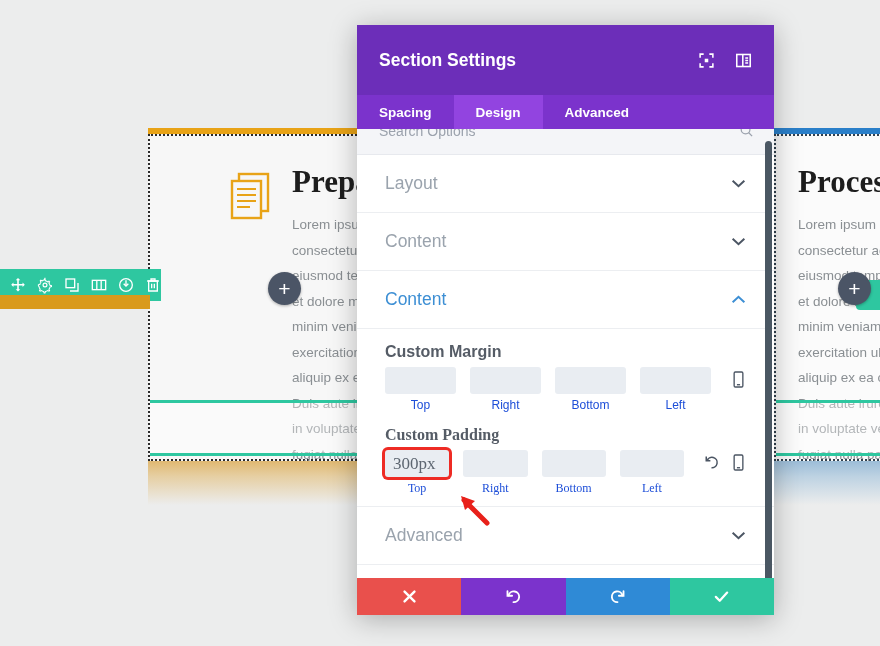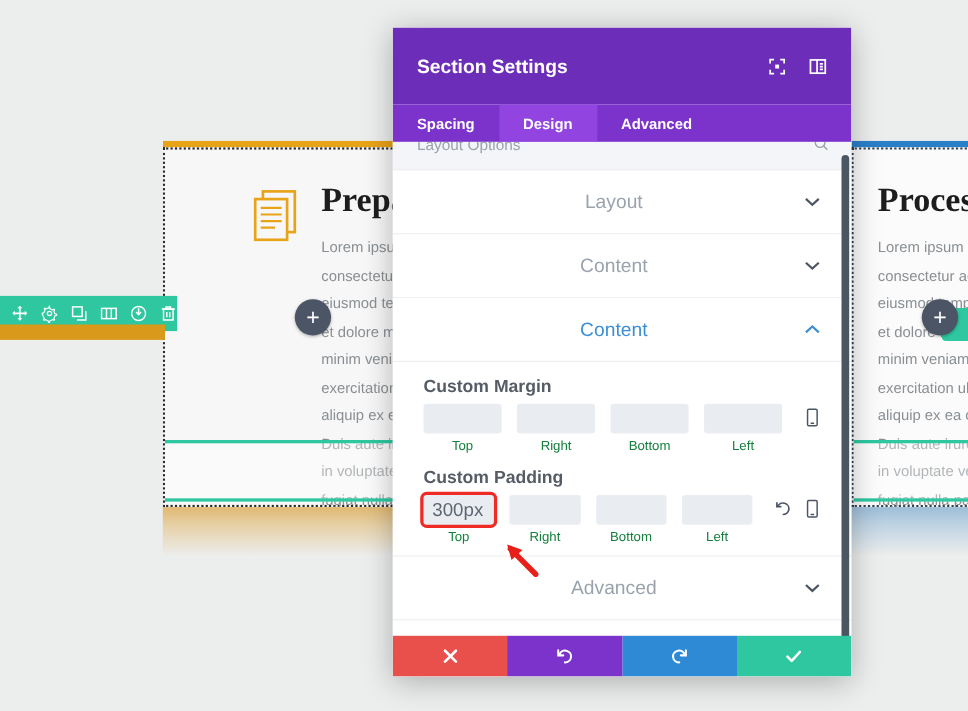--- a/index.html
+++ b/index.html
@@ -124,47 +124,47 @@
     font-size: 14px; color: #9ba2ad; margin-top: -6px;
   }
   .search-row .sr-ico {
     position: absolute; right: 20px; top: -6px; width: 15px; height: 15px; color: #9ba2ad;
   }
 
   .panel-body { position: relative; height: 432px; background: #fff; overflow: hidden; }
 
   .acc {
     height: 58px; border-bottom: 1px solid #eceef1;
-    display: flex; align-items: center; padding: 0 28px; text-align: center;
+    display: flex; align-items: center; padding: 0 28px;
   }
   .acc-title { flex: 1; font-size: 17.5px; color: #9aa3ad; }
   .acc.open .acc-title { color: #3d8fd4; }
   .chev { width: 15px; height: 9px; color: #4b5563; }
   .acc.open .chev { color: #3d8fd4; }
 
   .spacing-body { padding: 14px 28px 10px 28px; border-bottom: 1px solid #eceef1; }
   .grp-label { font-size: 16px; color: #555c66; font-weight: 700; margin-bottom: 6px; }
   .fields { display: flex; align-items: flex-start; gap: 14px; }
   .field { width: 73px; }
   .field .box {
     height: 27px; background: #e9edf2; border-radius: 3px;
     display: flex; align-items: center; padding: 0 8px;
     font-size: 17px; color: #5d6671;
   }
   .field.hl .box { box-shadow: 0 0 0 3px #ee2b24; }
   .field .cap {
-    text-align: center; font-size: 12px; color: #15803d; margin-top: 4px;
+    text-align: center; font-size: 12px; color: #1d4ed8; margin-top: 4px;
   }
   .side-icons { display: flex; align-items: center; gap: 12px; margin-top: 3px; margin-left: 6px; }
   .side-icons svg { width: 15px; height: 19px; color: #4b5563; display: block; }
 
   .arrow-wrap { position: relative; height: 0; }
   .arrow-svg { position: absolute; left: 58px; top: -16px; }
 
-  .pad-group { margin-top: 14px; }
+  .pad-group { margin-top: 14px; font-family: Liberation Serif, serif; }
 
   .modal-footer {
     position: absolute; left: 0; bottom: 0; width: 417px; height: 37px;
     display: flex;
   }
   .fbtn {
     flex: 1; display: flex; align-items: center; justify-content: center;
     color: #fff;
   }
   .fbtn svg { width: 17px; height: 17px; display: block; }
@@ -295,21 +295,21 @@
       </svg>
     </div>
 
     <div class="tabs">
       <div class="tab">Spacing</div>
       <div class="tab active">Design</div>
       <div class="tab">Advanced</div>
     </div>
 
     <div class="search-row">
-      <div class="sr-text">Layout Options</div>
+      <div class="sr-text">Search Options</div>
       <svg class="sr-ico" viewBox="0 0 24 24" fill="none" stroke="currentColor" stroke-width="2">
         <circle cx="10.5" cy="10.5" r="7"></circle>
           <line x1="15.5" y1="15.5" x2="21" y2="21"></line>
       </svg>
     </div>
 
     <div class="panel-body">
 
       <div class="acc">
         <div class="acc-title">Layout</div>

